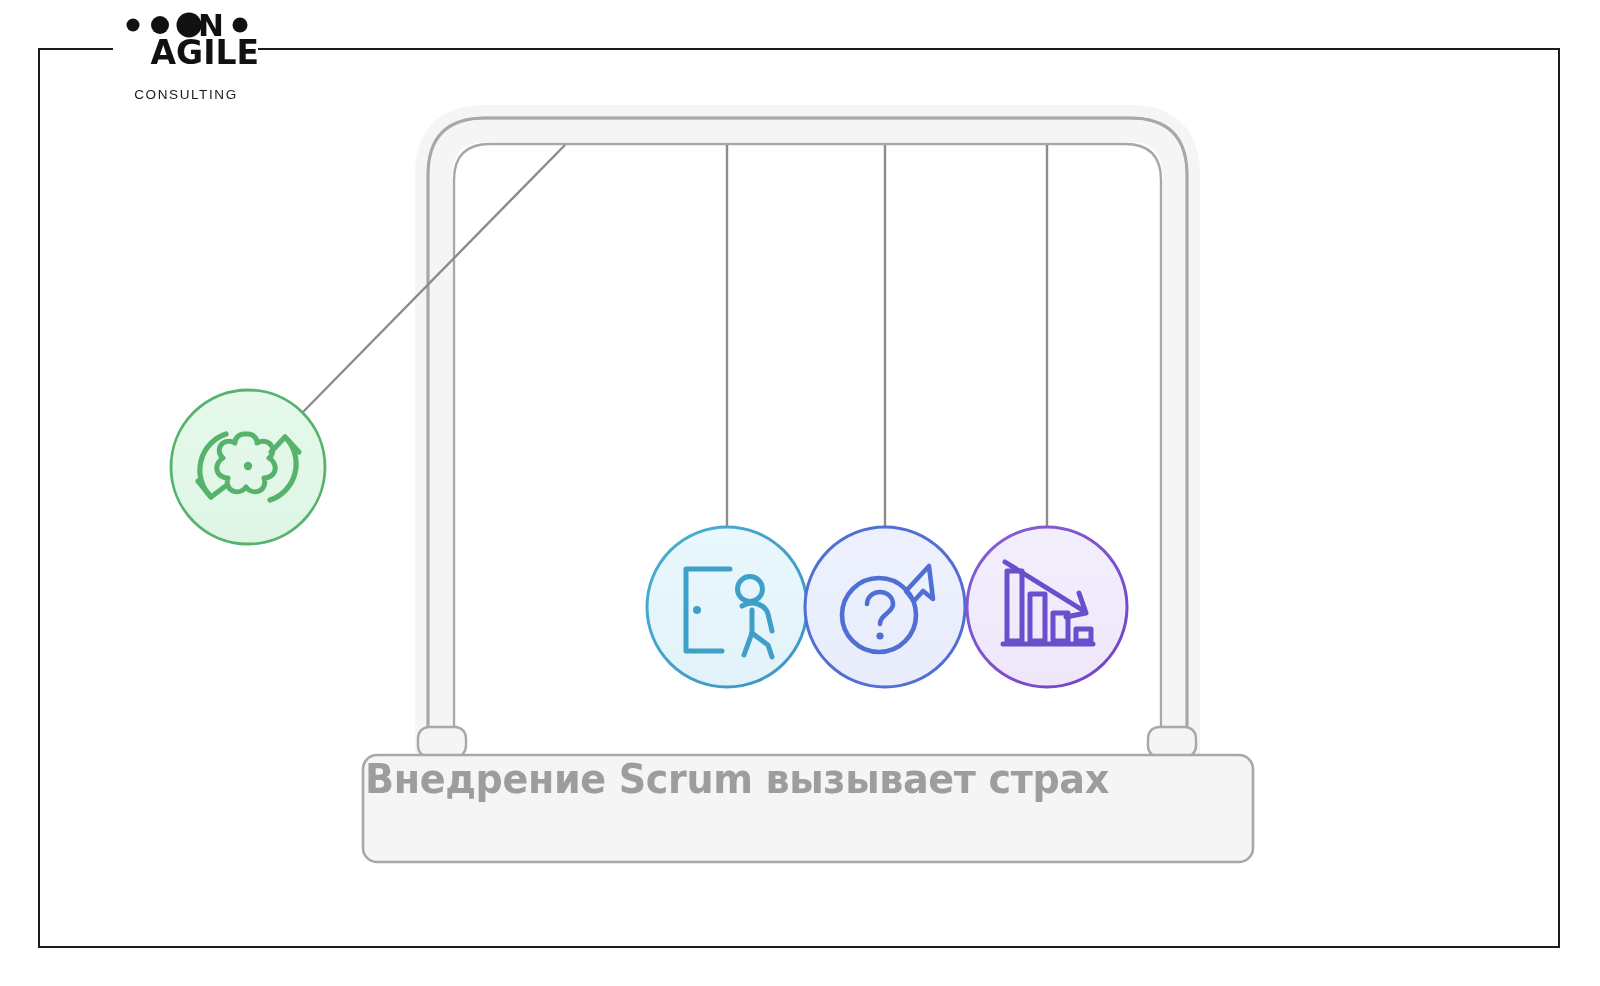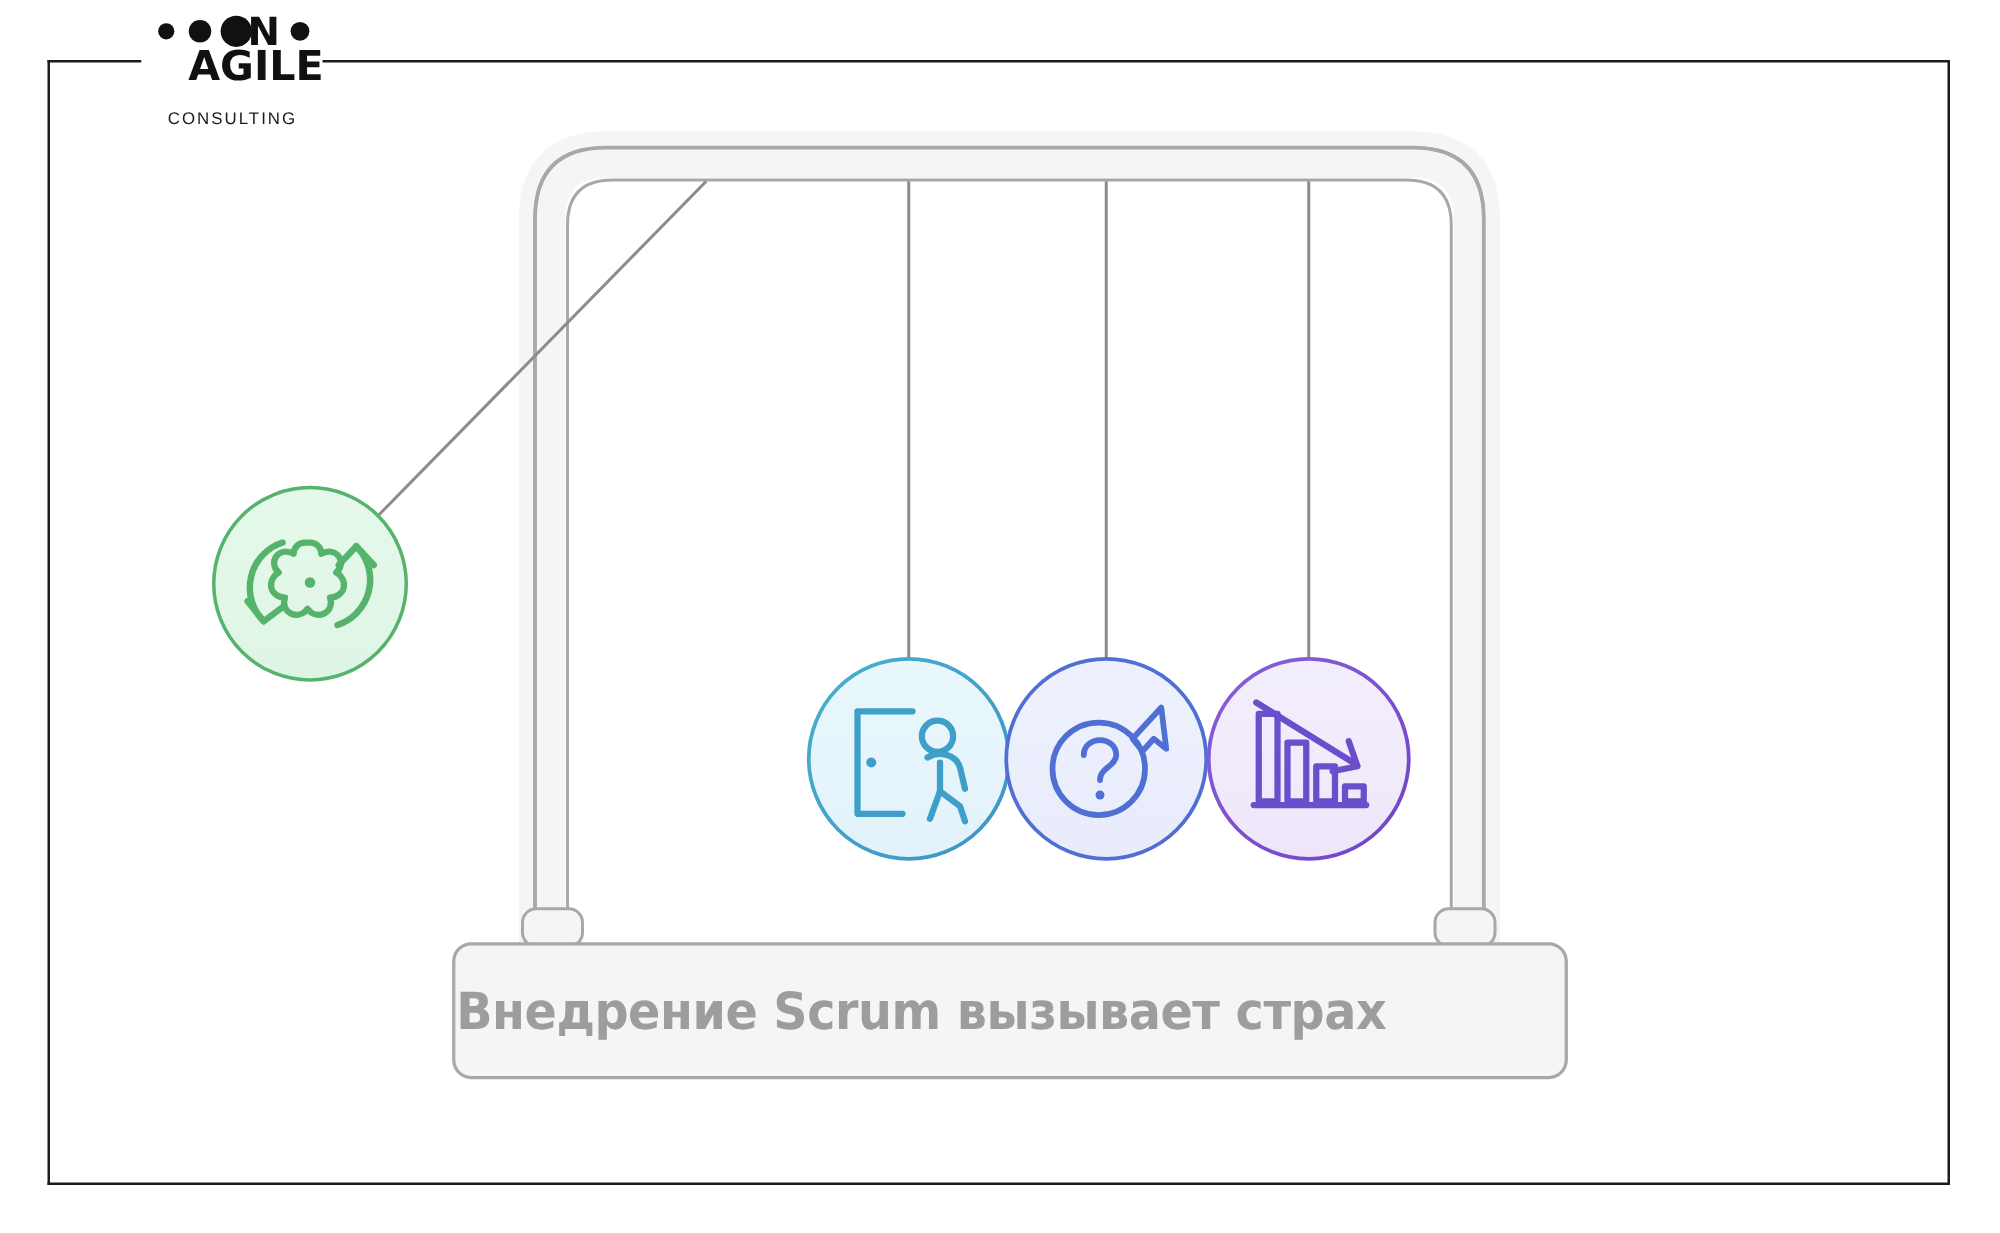--- a/index.html
+++ b/index.html
@@ -77,21 +77,20 @@
   }
 
   
   #base-label {
     position: absolute;
     left: 363px;
     top: 755px;
     width: 748px;
     height: 107px;
     display: flex;
-    align-items: center;
     justify-content: center;
     pointer-events: none;
   }
   #base-label .caption {
     font-family: "DejaVu Sans", "Liberation Sans", sans-serif;
     font-weight: bold;
     font-size: 41px;
     color: #9d9d9d;
     letter-spacing: -0.4px;
     white-space: nowrap;

